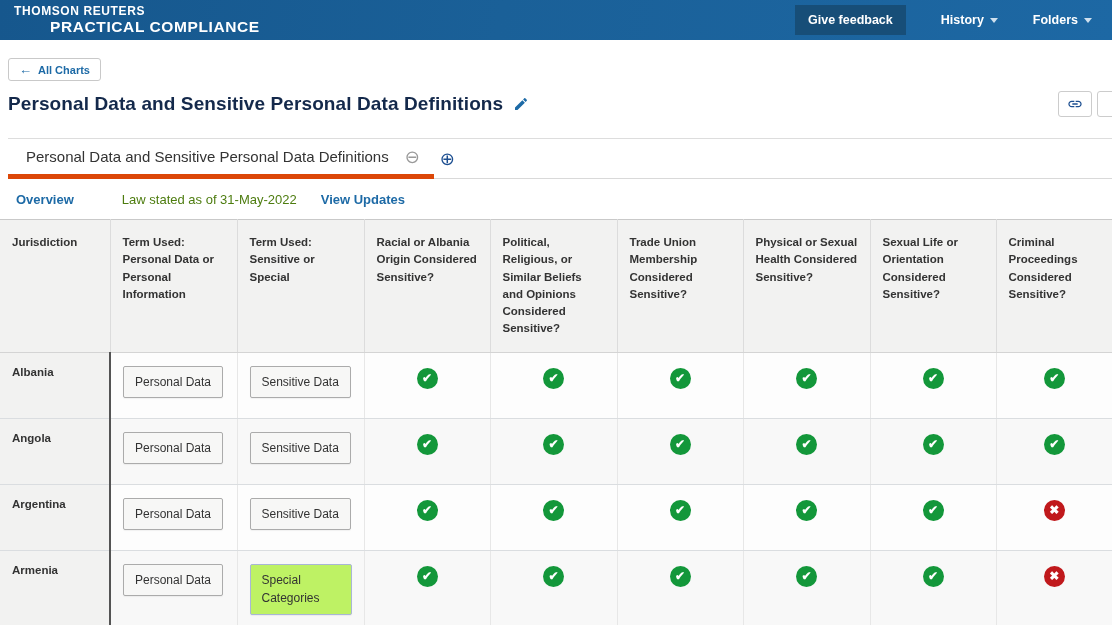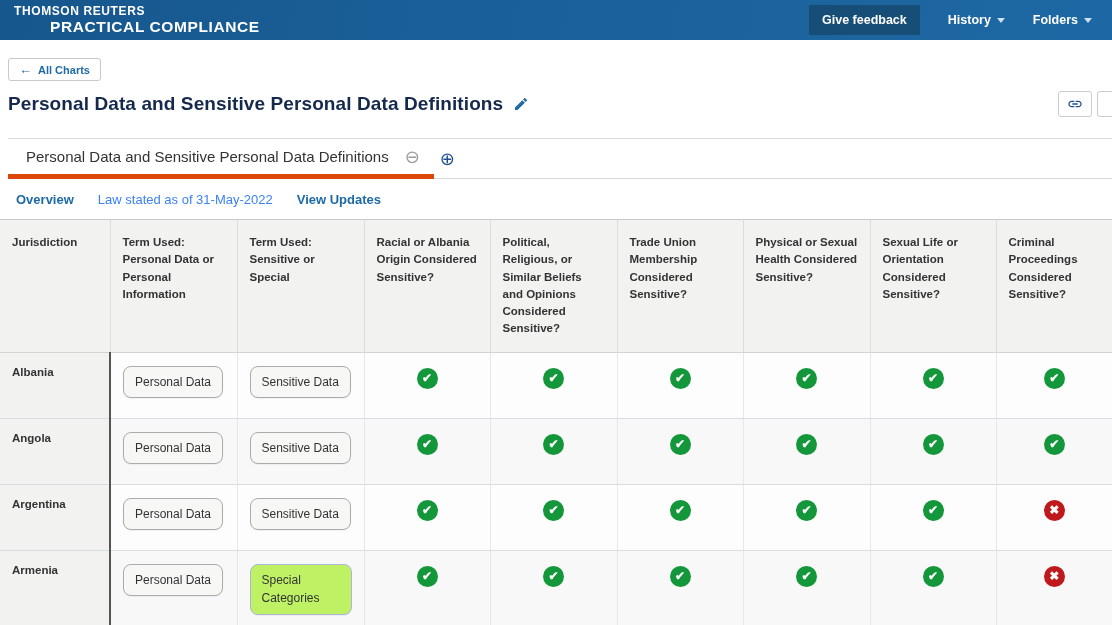--- a/index.html
+++ b/index.html
@@ -5,21 +5,21 @@
   * { margin:0; padding:0; box-sizing:border-box; }
   html,body { width:1112px; height:625px; overflow:hidden; background:#fff;
     font-family:"Liberation Sans", sans-serif; color:#333; }
 
   
   .appbar { height:40px; background:linear-gradient(100deg,#16578d 0%,#1a6098 45%,#1d68a4 100%);
     display:flex; align-items:center; justify-content:space-between; padding:0 20px 0 14px; }
   .brand { line-height:1; color:#fff; }
   .brand .tr { font-size:12px; font-weight:bold; letter-spacing:.6px; display:block; margin-bottom:2px; }
   .brand .pc { font-size:15.5px; font-weight:bold; letter-spacing:.6px; display:block;margin-left:36px; }
-  .appbar-right { display:flex; align-items:center; gap:28px; }
+  .appbar-right { display:flex; align-items:center; gap:35px; }
   .feedback-btn { background:#174e78; border:none; color:#fff; font-family:inherit;
     font-size:12.5px; font-weight:bold; padding:8px 13px; cursor:pointer; }
   .appmenu { color:#fff; font-size:12.5px; font-weight:bold; display:flex; align-items:center; gap:6px; cursor:pointer; }
   .caret { display:inline-block; width:0; height:0; border-left:4px solid transparent;
     border-right:4px solid transparent; border-top:5px solid #cfe0ee; margin-top:1px; }
 
   
   .page { padding:0 0 0 8px; }
   .backrow { padding-top:18px; }
   .back-btn { display:inline-flex; align-items:center; gap:6px; background:#fff;
@@ -41,21 +41,21 @@
   .tab { display:flex; align-items:center; gap:16px; padding:0 14px 0 18px;
     border-bottom:5px solid #dc4708; margin-bottom:-1px; cursor:pointer; }
   .tab-label { font-size:15px; color:#333; }
   .circle-icon { font-size:18px; line-height:1; cursor:pointer; }
   .minus { color:#9a9a9a; }
   .plus  { color:#1d4f91; margin-left:6px; align-self:center; }
 
   
   .metarow { display:flex; align-items:center; gap:24px; padding:13px 0 12px 8px; font-size:13px; }
   .meta-link { color:#1d6aa6; font-weight:bold; cursor:pointer; text-decoration:none; }
-  .meta-text { color:#3b82f6; }
+  .meta-text { color:#4d7c0f;margin-left:24px; }
 
   
   table.chart { width:1112px; border-collapse:collapse; table-layout:fixed; border-top:1px solid #c9c9c9; }
   th, td { vertical-align:top;margin-top:12px; }
   thead th { background:#f2f2f1; text-align:left; font-size:11.5px; font-weight:bold; color:#333;
     line-height:1.5; padding:14px 12px; border-right:1px solid #dcdcdc; border-bottom:1px solid #d4d4d4; }
   thead th:last-child { border-right:none; }
   tbody td { height:66px; padding:13px 12px; background:#fdfdfd;
     border-right:1px solid #e7e7e7; border-bottom:1px solid #dadde0; }
   tbody td:last-child { border-right:none; }
@@ -63,21 +63,21 @@
   tbody td.jur { background:#f2f2f1 !important; font-size:11.5px; font-weight:bold; color:#333; }
   tbody td:nth-child(2) { border-left:2px solid #545454; }
   td.flag-cell { text-align:center; padding-top:15px; }
 
   .flag { display:inline-flex; width:21px; height:21px; border-radius:50%;
     align-items:center; justify-content:center; color:#fff; font-size:12px; font-weight:bold; }
   .flag.yes { background:#13973a; }
   .flag.no  { background:#c0191c; }
 
   .term-btn { display:inline-block; max-width:104px; text-align:left; background:#f7f7f6;
-    border:1px solid #ababab; border-radius:8px; padding:6px 11px; font-family:inherit;
+    border:1px solid #ababab; border-radius:2px; padding:6px 11px; font-family:inherit;
     font-size:12px; color:#333; line-height:1.55; cursor:pointer; box-shadow:0 1px 1px rgba(0,0,0,.05); }
   .term-btn.special  { background:#bef264; border-color:#a9b6d6; }
 </style>
 </head>
 <body>
 
 <div class="appbar">
   <div class="brand">
     <span class="tr">THOMSON REUTERS</span>
     <span class="pc">PRACTICAL COMPLIANCE</span>

